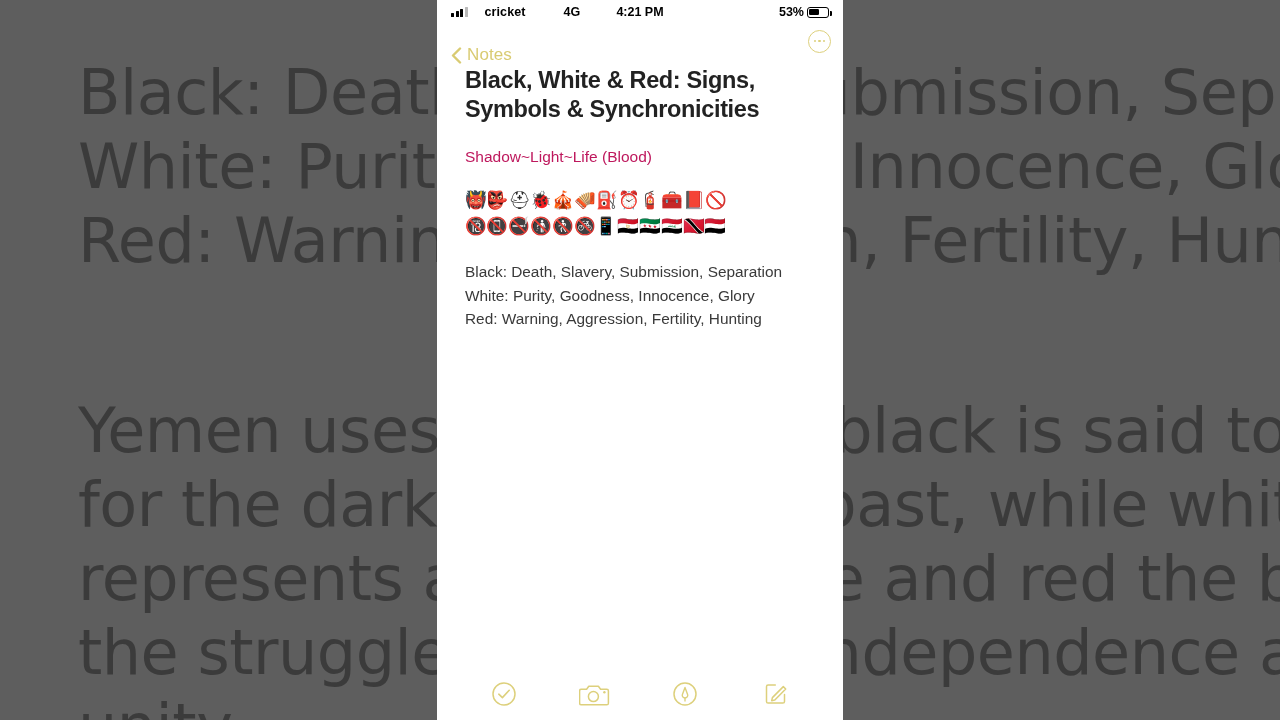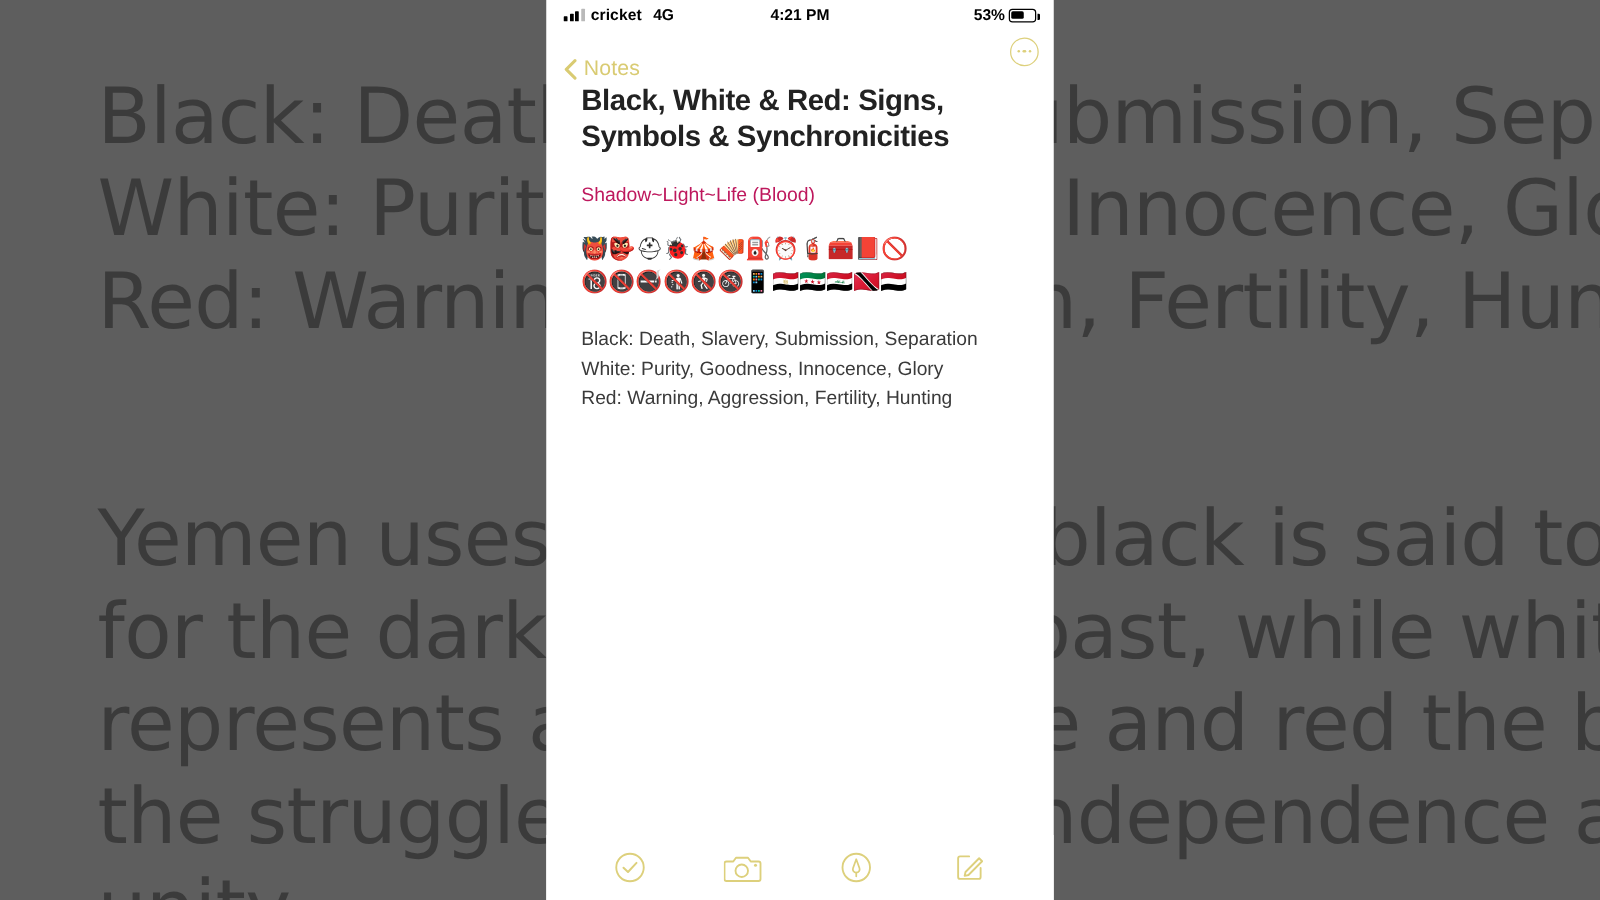--- a/index.html
+++ b/index.html
@@ -43,29 +43,29 @@
 
   
   .statusbar {
     position:relative;
     height:24px;
     display:flex; align-items:center;
     padding:0 14px;
     font-size:12.5px; font-weight:700;
     color:#000;
   }
-  .sb-left { display:flex; align-items:center; gap:5px; }
+  .sb-left { display:flex; align-items:center; gap:17px; }
   .bars { display:flex; align-items:flex-end; gap:1.5px; height:10px; }
   .bars i { display:block; width:3px; background:#000; border-radius:.5px; }
   .bars i:nth-child(1){ height:4px; }
   .bars i:nth-child(2){ height:6px; }
   .bars i:nth-child(3){ height:8px; }
   .bars i:nth-child(4){ height:10px; background:#b9b9b9; }
   .carrier { font-weight:600; letter-spacing:.1px; }
-  .net { font-weight:600; margin-left:4px; }
+  .net { font-weight:600; margin-left:21px; }
   .sb-center {
     position:absolute; left:0; right:0; top:0; height:24px;
     display:flex; align-items:center; justify-content:center;
     font-weight:700; font-size:12.5px; pointer-events:none;
   }
   .sb-right { margin-left:auto; display:flex; align-items:center; gap:3px; z-index:2; }
   .battpct { font-weight:600; font-size:12.5px; }
   .batt {
     position:relative; width:22px; height:11px;
     border:1.3px solid #000; border-radius:3px;

